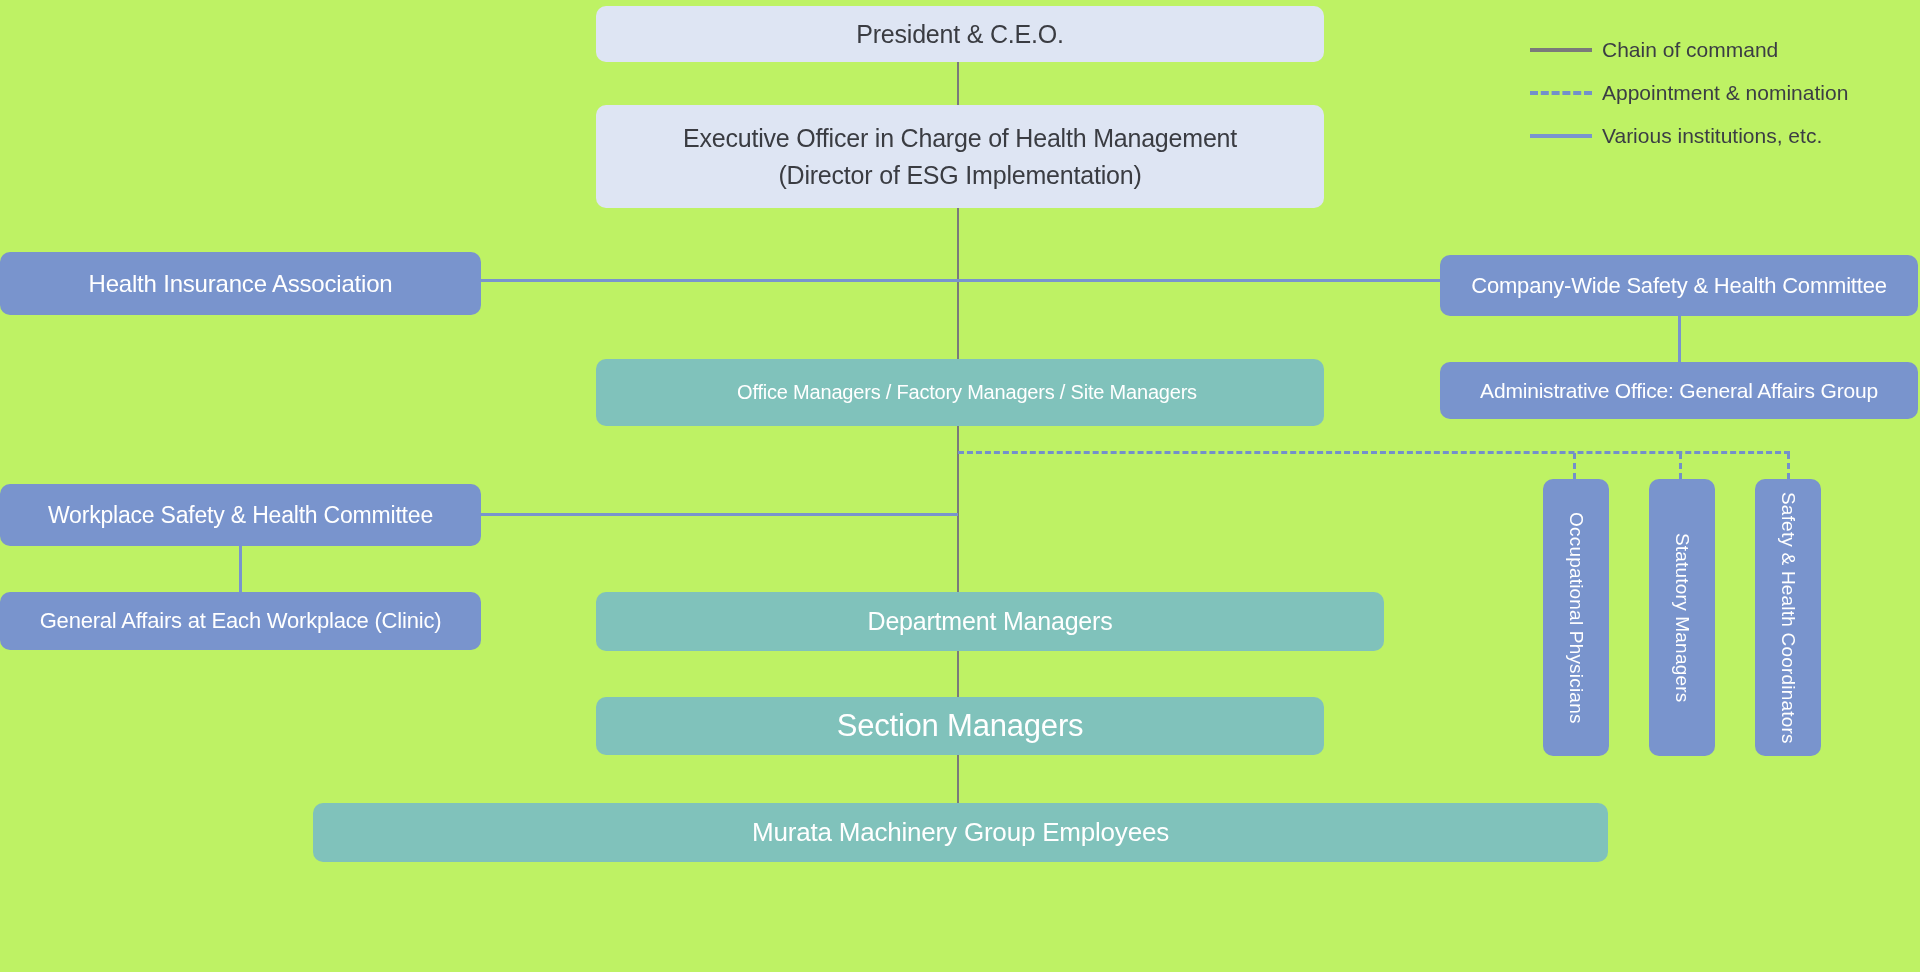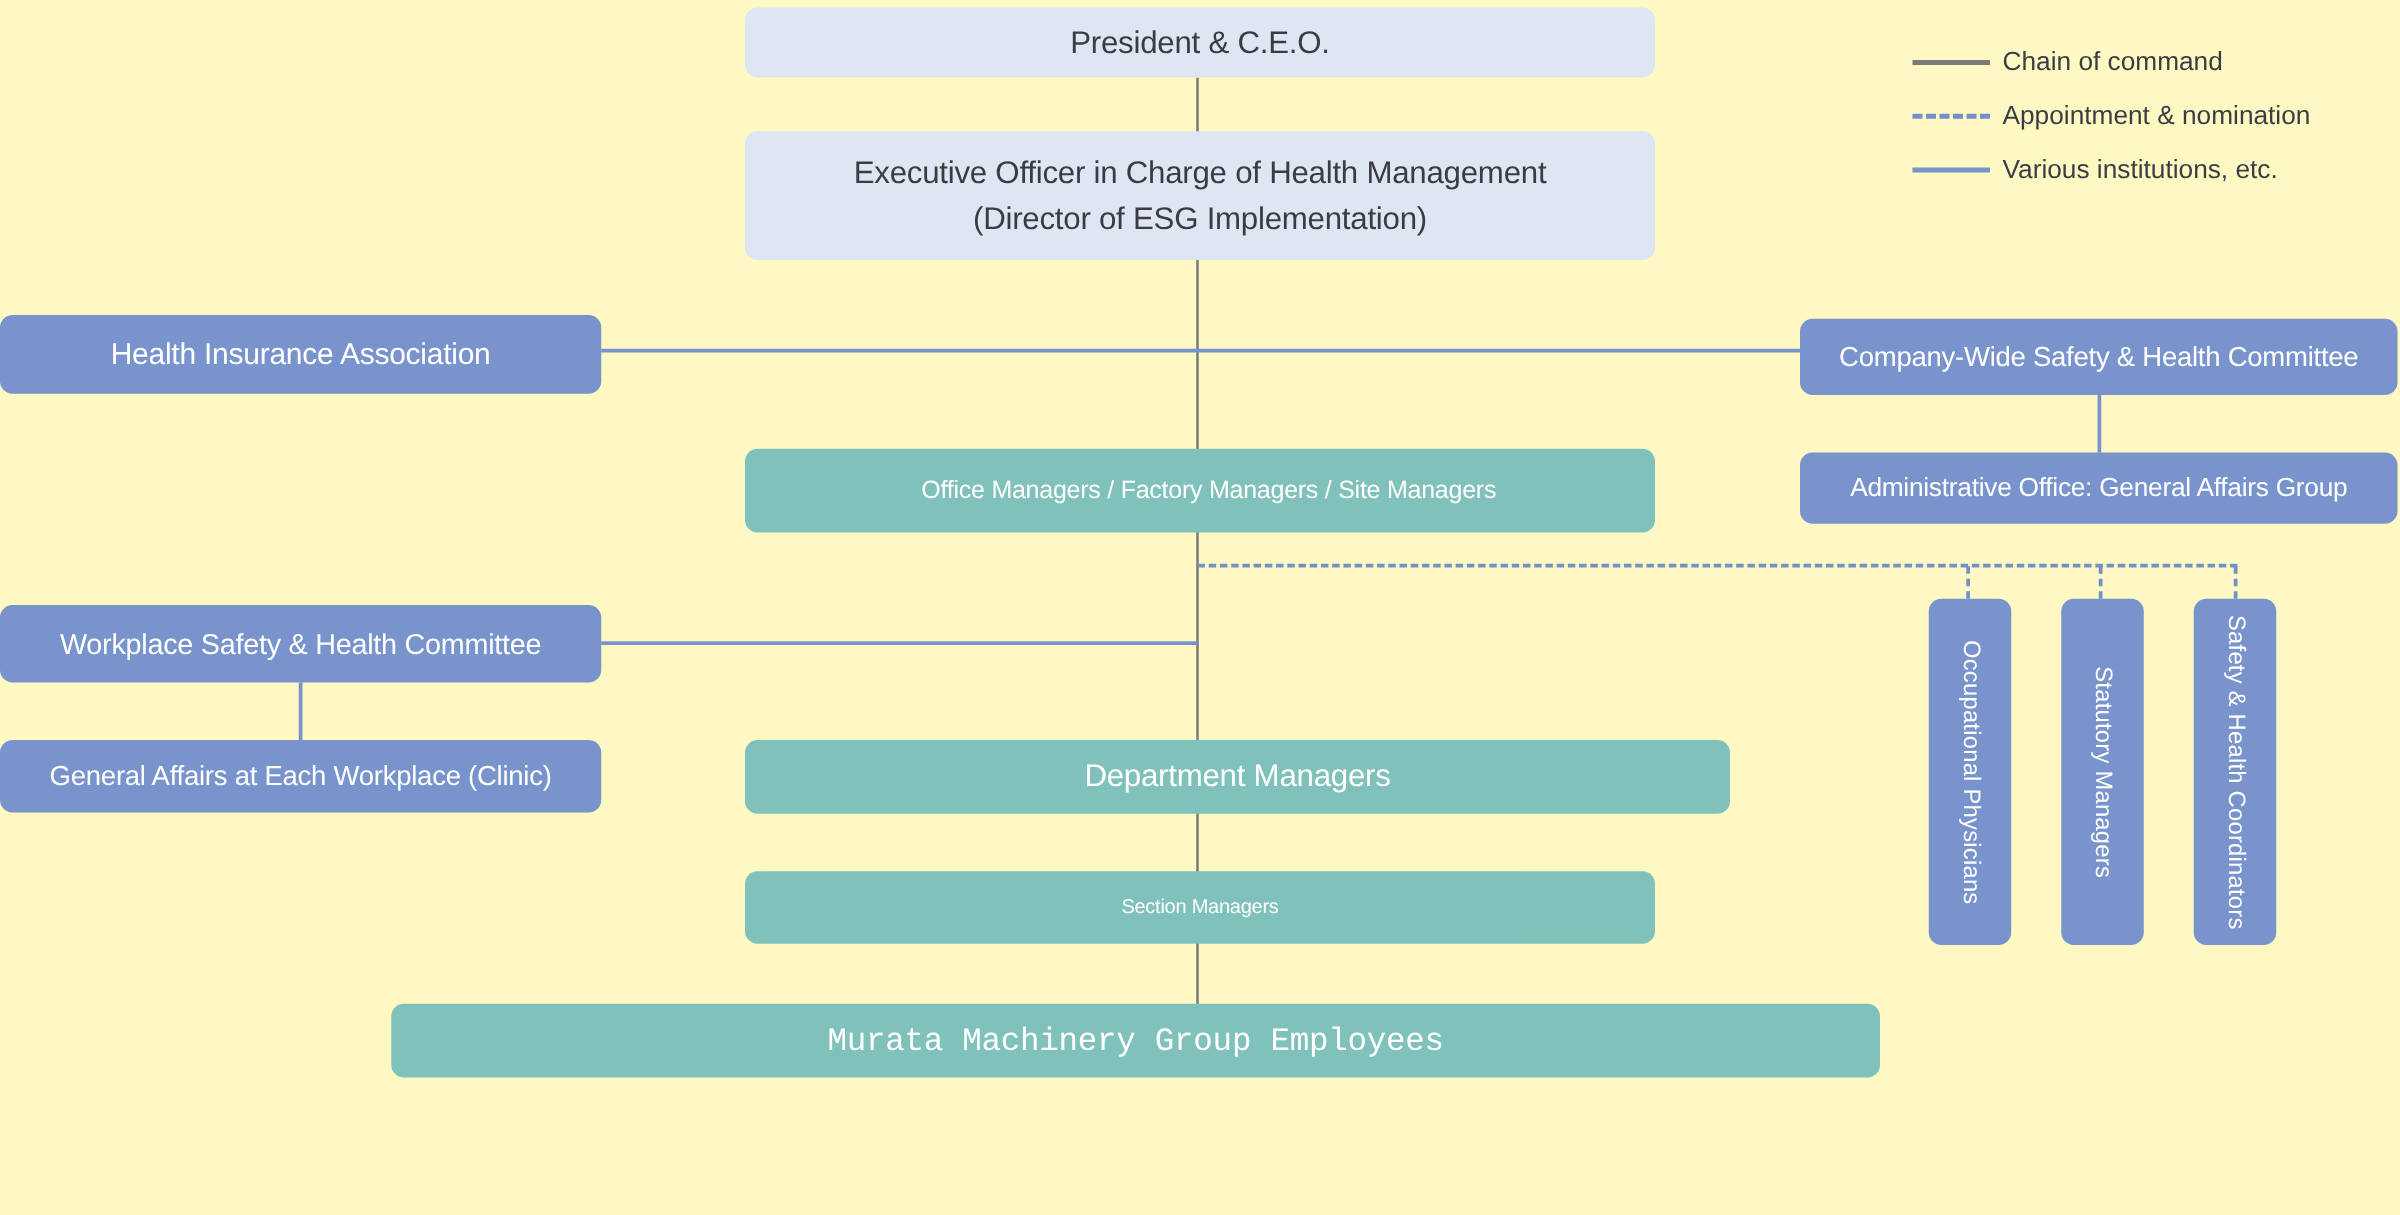--- a/index.html
+++ b/index.html
@@ -2,21 +2,21 @@
 <html><head>
 <meta charset="utf-8">
 <style>
   * { margin: 0; padding: 0; box-sizing: border-box; }
   html, body { background: #ffffff; }
   body { font-family: "Liberation Sans", "DejaVu Sans", sans-serif; }
   #canvas {
     position: relative;
     width: 1920px;
     height: 972px;
-    background: #fef9c3;
+    background: #bef264;
     overflow: hidden;
   }
   .box {
     position: absolute;
     display: flex;
     align-items: center;
     justify-content: center;
     text-align: center;
     border-radius: 10px;
     letter-spacing: -0.2px;
@@ -142,37 +142,37 @@
   </div>
 
   <div class="box box-teal" style="left:596px; top:359px; width:728px; height:67px; font-size:20px;padding-left:14px;">
     <span>Office Managers / Factory Managers / Site Managers</span>
   </div>
 
   <div class="box box-teal" style="left:596px; top:592px; width:788px; height:59px; font-size:25px;">
     <span>Department Managers</span>
   </div>
 
-  <div class="box box-teal" style="left:596px; top:697px; width:728px; height:58px; font-size:16px;">
+  <div class="box box-teal" style="left:596px; top:697px; width:728px; height:58px; font-size:31px;">
     <span>Section Managers</span>
   </div>
 
   <div class="vbox" style="left:1543px; top:479px; width:66px; height:277px;">
     <span>Occupational Physicians</span>
   </div>
 
   <div class="vbox" style="left:1649px; top:479px; width:66px; height:277px;">
     <span>Statutory Managers</span>
   </div>
 
   <div class="vbox" style="left:1755px; top:479px; width:66px; height:277px;">
     <span>Safety &amp; Health Coordinators</span>
   </div>
 
-  <div class="box box-teal" style="left:313px; top:803px; width:1191px; height:59px; font-size:26px;font-family:Liberation Mono, monospace;">
+  <div class="box box-teal" style="left:313px; top:803px; width:1295px; height:59px; font-size:26px;">
     <span>Murata Machinery Group Employees</span>
   </div>
 
   <div id="legend">
     <div class="legend-row">
       <div class="swatch swatch-solid-gray"></div>
       <div class="legend-label">Chain of command</div>
     </div>
     <div class="legend-row">
       <div class="swatch swatch-dashed-blue"></div>

